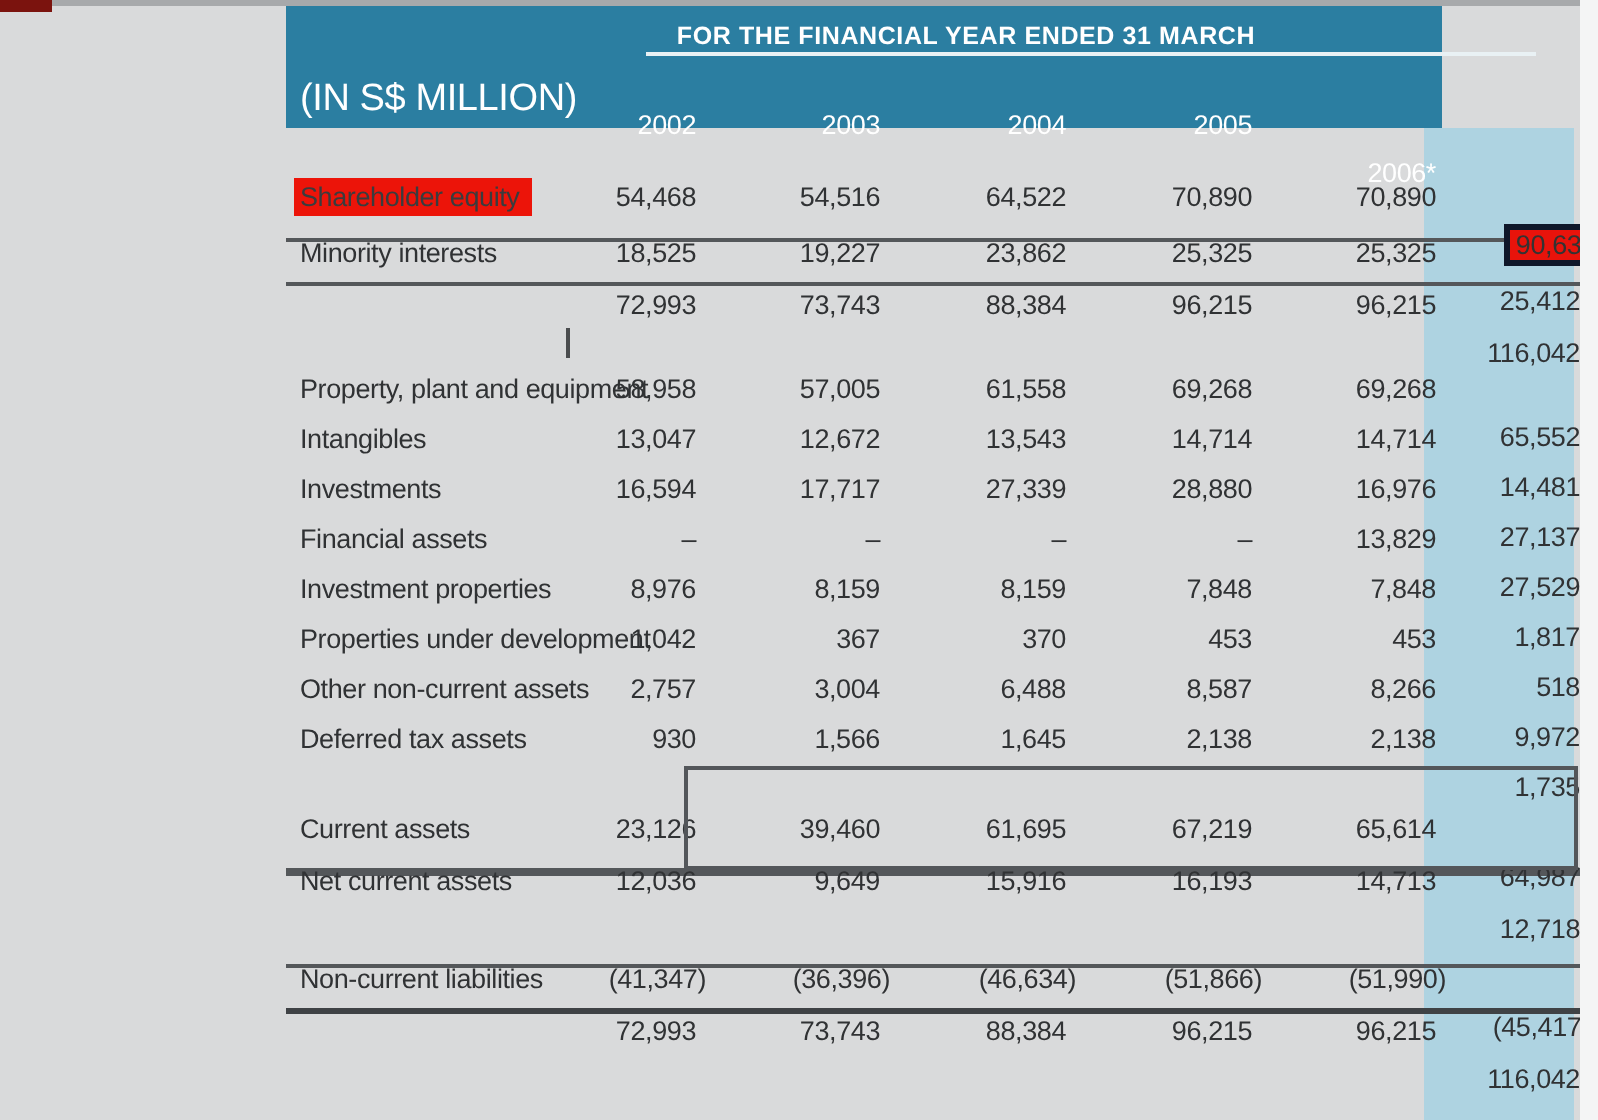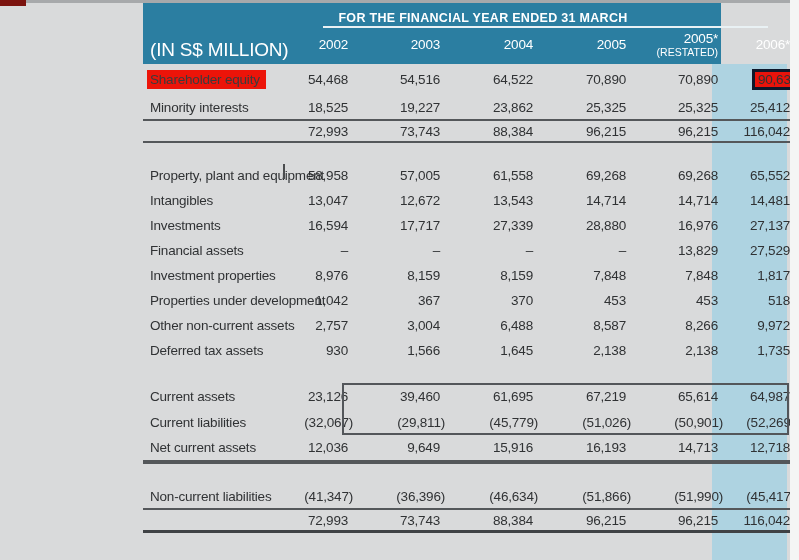--- a/index.html
+++ b/index.html
@@ -21,21 +21,21 @@
   .hdr-title{position:absolute;top:8px;left:90px;width:500px;text-align:center;
     font-size:12.5px;font-weight:bold;letter-spacing:.3px;white-space:nowrap;}
   .hdr-underline{position:absolute;top:23px;left:180px;width:445px;height:2px;background:#e9f1f4;}
   .unit-label{position:absolute;left:7px;bottom:3px;font-size:19px;letter-spacing:-.2px;white-space:nowrap;}
   .year-grid{position:absolute;top:28px;left:0;width:647px;}
 
   
   .row{display:grid;grid-template-columns:112px 93px 92px 93px 93px 92px 72px;align-items:center;}
   .cell{font-size:13.5px;letter-spacing:-.2px;white-space:nowrap;}
   .cell.num{text-align:right;}
-  .row .cell.num:last-child{}
+  .row .cell.num:last-child{margin-top:48px;}
   .cell.lbl{text-align:left;padding-left:7px;}
   .paren{margin-right:-5px;}
 
   .year-grid .cell{font-size:13.5px;color:#ffffff;}
   .restated-note{display:block;font-size:10.5px;line-height:12px;letter-spacing:0;}
 
   
   .tbody{position:absolute;left:0;top:61px;width:647px;z-index:1;}
   .highlight-band{position:absolute;left:569px;top:61px;width:75px;height:496px;background:#aed3e1;z-index:0;}
   .box-overlay{position:absolute;left:199px;top:380px;width:447px;height:52px;
@@ -69,21 +69,20 @@
 
   <div class="hdr">
     <div class="hdr-title">FOR THE FINANCIAL YEAR ENDED 31 MARCH</div>
     <div class="hdr-underline"></div>
     <div class="year-grid row">
         <div class="cell lbl"></div>
         <div class="cell num"><span>2002</span></div>
         <div class="cell num"><span>2003</span></div>
         <div class="cell num"><span>2004</span></div>
         <div class="cell num"><span>2005</span></div>
-        <div class="cell num"><span>2005*</span><span class="restated-note">(RESTATED)</span></div>
         <div class="cell num"><span>2006*</span></div>
       </div>
     <div class="unit-label">(IN S$ MILLION)</div>
   </div>
 
   <div class="tbody">
       <div class="row h-first">
         <div class="cell lbl"><span class="red-highlight">Shareholder equity</span></div>
         <div class="cell num"><span>54,468</span></div>
         <div class="cell num"><span>54,516</span></div>
@@ -188,29 +187,20 @@
       <div class="spacer"></div>
       <div class="row h-boxed">
         <div class="cell lbl"><span>Current assets</span></div>
         <div class="cell num"><span>23,126</span></div>
         <div class="cell num"><span>39,460</span></div>
         <div class="cell num"><span>61,695</span></div>
         <div class="cell num"><span>67,219</span></div>
         <div class="cell num"><span>65,614</span></div>
         <div class="cell num"><span>64,987</span></div>
       </div>
-      <div class="row h-boxed">
-        <div class="cell lbl"><span>Current liabilities</span></div>
-        <div class="cell num"><span class="paren">(32,067)</span></div>
-        <div class="cell num"><span class="paren">(29,811)</span></div>
-        <div class="cell num"><span class="paren">(45,779)</span></div>
-        <div class="cell num"><span class="paren">(51,026)</span></div>
-        <div class="cell num"><span class="paren">(50,901)</span></div>
-        <div class="cell num"><span class="paren">(52,269)</span></div>
-      </div>
       <div class="row h-data">
         <div class="cell lbl"><span>Net current assets</span></div>
         <div class="cell num"><span>12,036</span></div>
         <div class="cell num"><span>9,649</span></div>
         <div class="cell num"><span>15,916</span></div>
         <div class="cell num"><span>16,193</span></div>
         <div class="cell num"><span>14,713</span></div>
         <div class="cell num"><span>12,718</span></div>
       </div>
       <div class="rule"></div>

